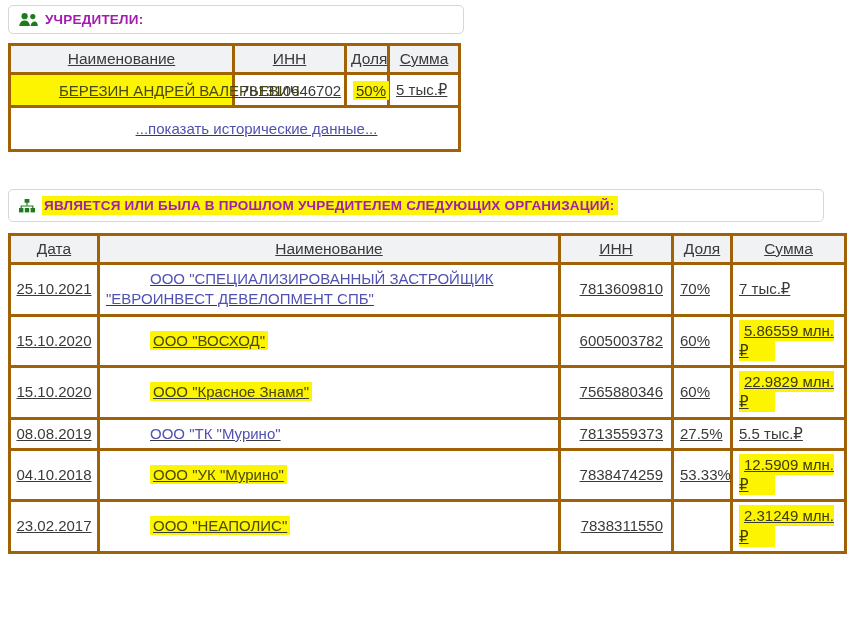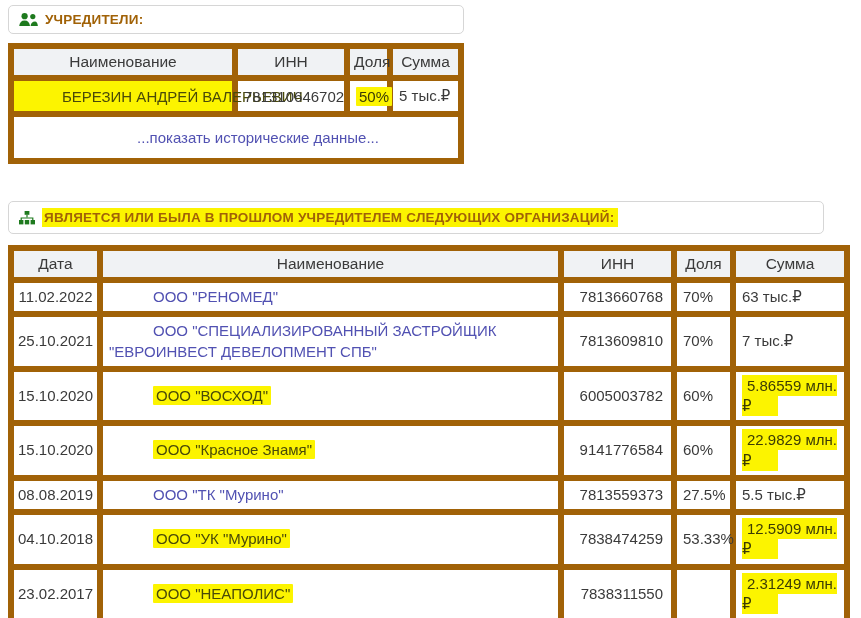--- a/index.html
+++ b/index.html
@@ -11,40 +11,40 @@
   }
   .page { padding: 5px 0 0 8px; }
 
   
   .section-box {
     display: flex; align-items: center; gap: 7px;
     border: 1px solid #d6d6d6; border-radius: 5px;
     padding: 6px 10px; background: #fff;
   }
   .section-box .title {
-    color: #a16207; font-weight: bold; font-size: 13.5px;
+    color: #a21caf; font-weight: bold; font-size: 13.5px;
     letter-spacing: .2px; text-transform: uppercase;
   }
   .box-founders { width: 456px; margin-bottom: 9px; }
   .box-orgs { width: 816px; margin: 37px 0 11px 0; }
   .icon { flex: 0 0 auto; display: inline-flex; }
 
   
   .hl { background: #fcf400; padding: 1px 3px; border-radius: 1px; }
   .hl-green { background: #fcf400; color: #1c7500; padding: 2px 4px 2px 2px; }
   .hl-text { color: #3c3c05; }
   a.link { color: #5151b2; text-decoration: none; cursor: pointer; margin-left: 44px; }
   a.link.in-hl { color: #4a4a08; }
   .strike { text-decoration: line-through; }
   td.cell-hl { background: #fcf400; }
   .sum-mark { background: #fcf400; padding: 2px 26px 2px 5px; color: #3c3c05; }
 
   
   table { border-collapse: collapse; table-layout: fixed; }
-  th, td { border: 6px solid #a16207; }
+  th, td { border: 3px solid #a16207; text-decoration: underline; }
   thead th {
     background: #f0f2f4; font-weight: normal; color: #3a3a3a;
     text-align: center; padding: 4px 4px; font-size: 15.5px;
   }
   tbody td { padding: 5px 6px; vertical-align: middle; }
 
   .t1 { width: 450px; }
   .t1 .c-name { width: 224px; } .t1 .c-inn { width: 112px; }
   .t1 .c-share { width: 43px; } .t1 .c-sum { width: 71px; }
   .t1 tbody td { padding: 6px 6px; }
@@ -134,44 +134,37 @@
       <tr>
         <th>Дата</th>
         <th>Наименование</th>
         <th>ИНН</th>
         <th>Доля</th>
         <th>Сумма</th>
       </tr>
     </thead>
     <tbody id="orgs-body">
         <tr>
-          <td class="td-date">11.02.2022</td>
-          <td class="td-name"><a class="link" href="#">ООО "РЕНОМЕД"</a></td>
-          <td class="td-inn">7813660768</td>
-          <td class="td-share">70%</td>
-          <td class="td-sum">63 тыс.₽</td>
-        </tr>
-        <tr>
           <td class="td-date">25.10.2021</td>
           <td class="td-name"><a class="link" href="#">ООО "СПЕЦИАЛИЗИРОВАННЫЙ ЗАСТРОЙЩИК "ЕВРОИНВЕСТ ДЕВЕЛОПМЕНТ СПБ"</a></td>
           <td class="td-inn">7813609810</td>
           <td class="td-share">70%</td>
           <td class="td-sum">7 тыс.₽</td>
         </tr>
         <tr>
           <td class="td-date">15.10.2020</td>
           <td class="td-name"><a class="link in-hl hl" href="#">ООО "ВОСХОД"</a></td>
           <td class="td-inn">6005003782</td>
           <td class="td-share">60%</td>
           <td class="td-sum"><span class="sum-mark">5.86559 млн.₽</span></td>
         </tr>
         <tr>
           <td class="td-date">15.10.2020</td>
           <td class="td-name"><a class="link in-hl hl" href="#">ООО "Красное Знамя"</a></td>
-          <td class="td-inn">9141776584</td>
+          <td class="td-inn">7565880346</td>
           <td class="td-share">60%</td>
           <td class="td-sum"><span class="sum-mark">22.9829 млн.₽</span></td>
         </tr>
         <tr>
           <td class="td-date">08.08.2019</td>
           <td class="td-name"><a class="link" href="#">ООО "ТК "Мурино"</a></td>
           <td class="td-inn">7813559373</td>
           <td class="td-share">27.5%</td>
           <td class="td-sum">5.5 тыс.₽</td>
         </tr>

